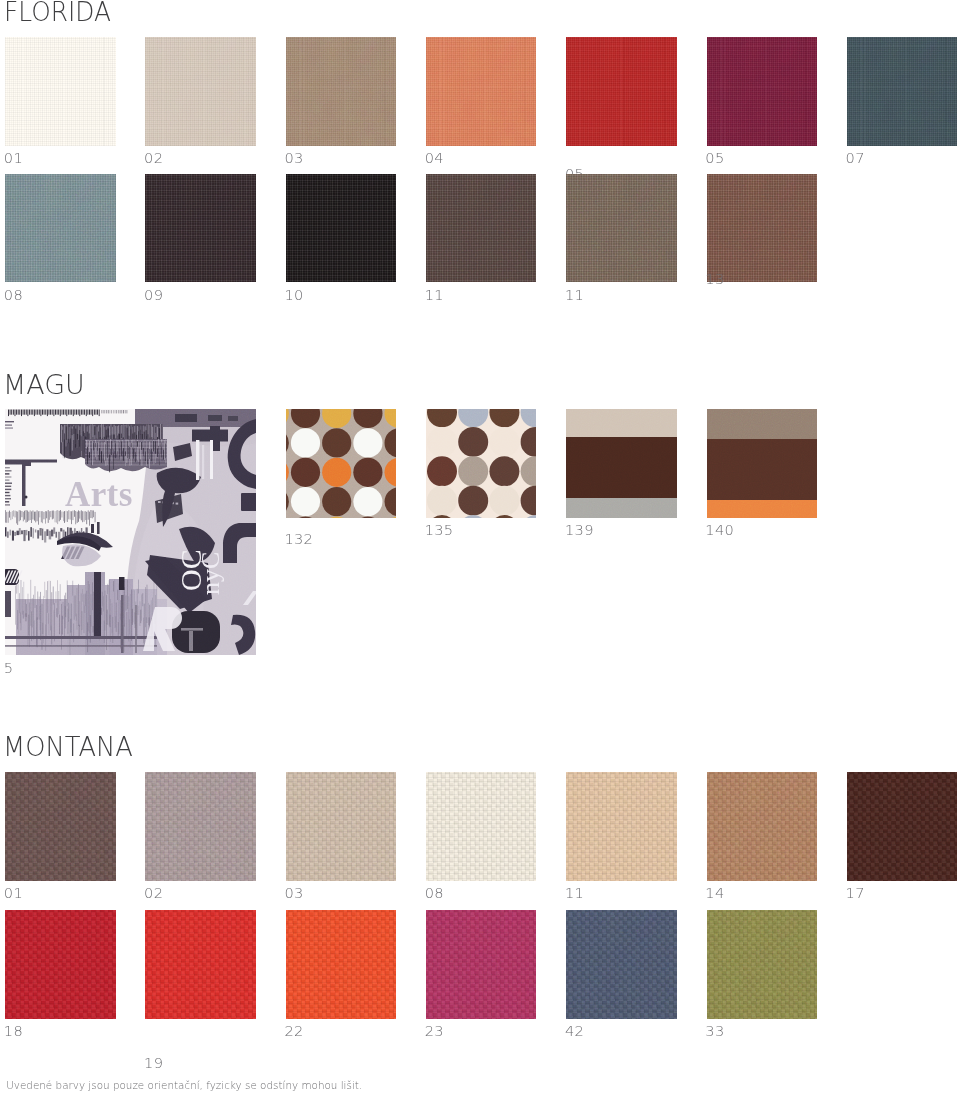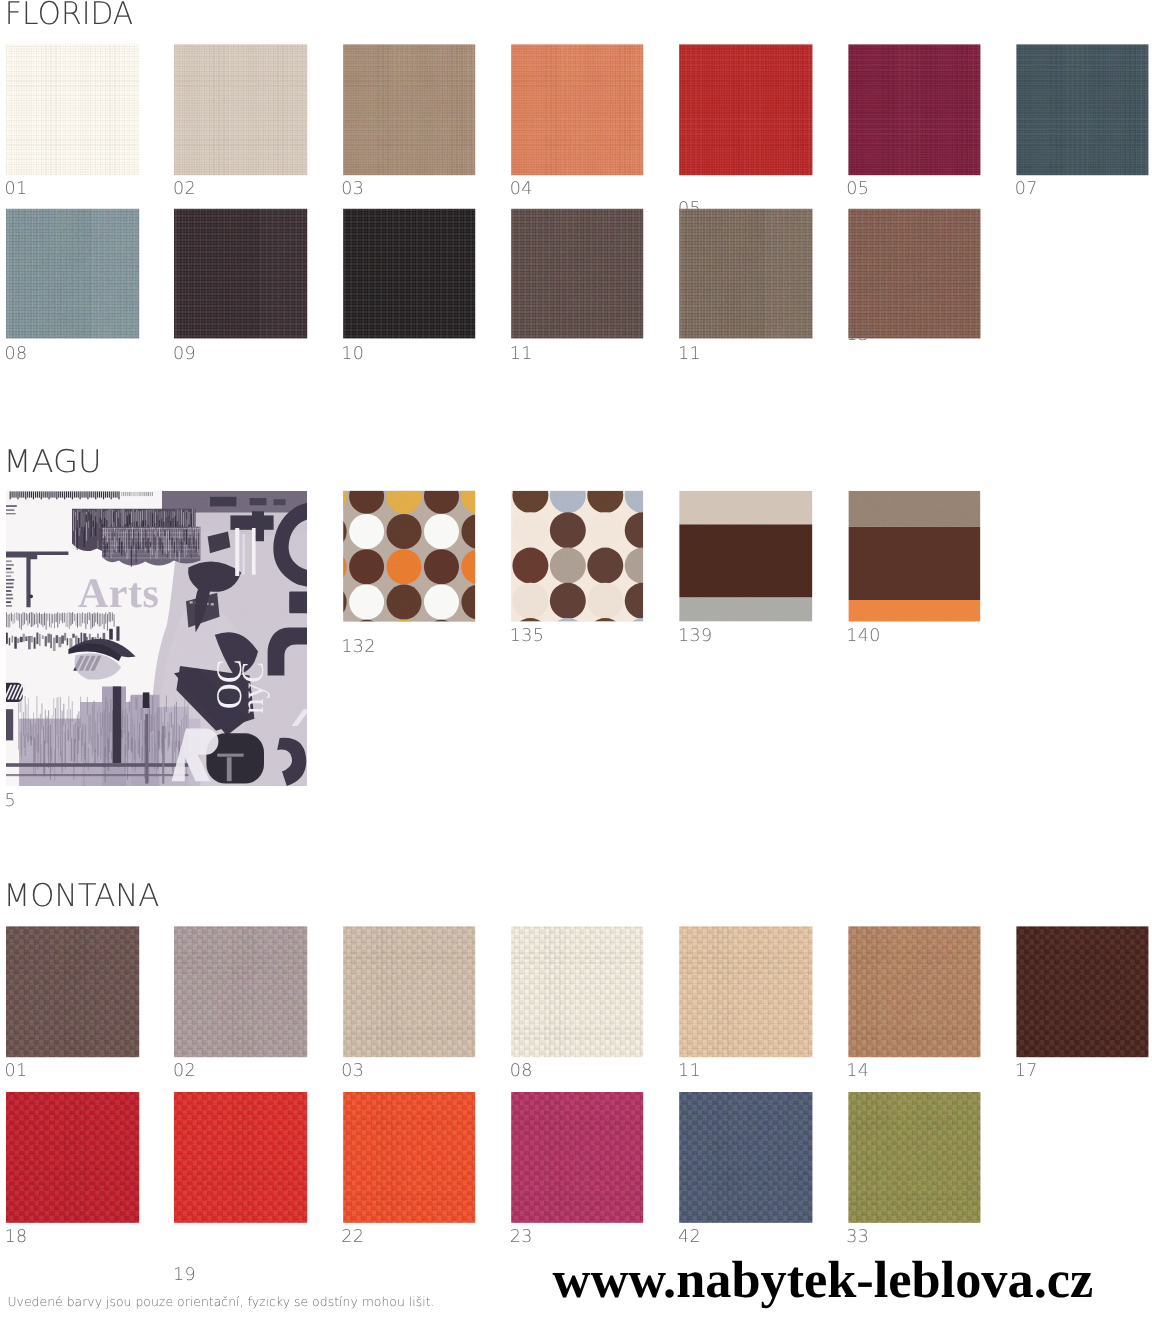--- a/index.html
+++ b/index.html
@@ -1090,14 +1090,13 @@
       <div class="weave-coarse2"></div>
       <svg class="noise" style="opacity: 0.2;">
         <rect width="100%" height="100%" filter="url(#fabnoise2)"></rect>
       </svg>
       <svg class="noise" style="opacity: 0.085;">
         <rect width="100%" height="100%" filter="url(#mottle)"></rect>
       </svg>
     </div>
     <div class="code" style="left: 705.3px; top: 1023.9px; text-align: right;">33</div>
     <div class="foot-note" style="left: 6.2px; top: 1080px;">Uvedené barvy jsou pouze orientační, fyzicky se odstíny mohou lišit.</div>
-    <div class="brand" style="left: 460.5px; top: 1045.5px; font-size: 43.6px;">www.nabytek-leblova.cz</div>
   </div>
 
 </body></html>

